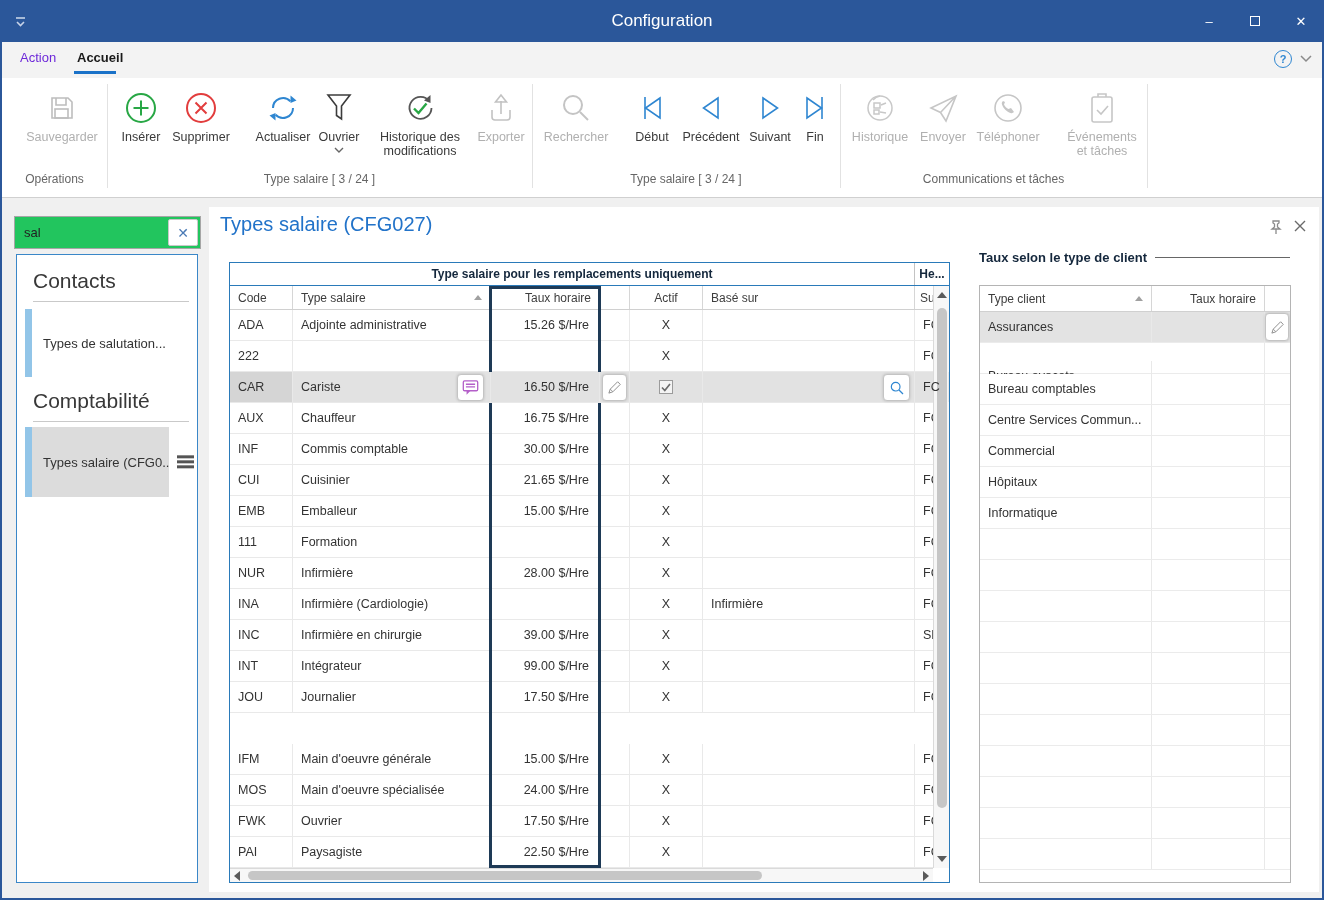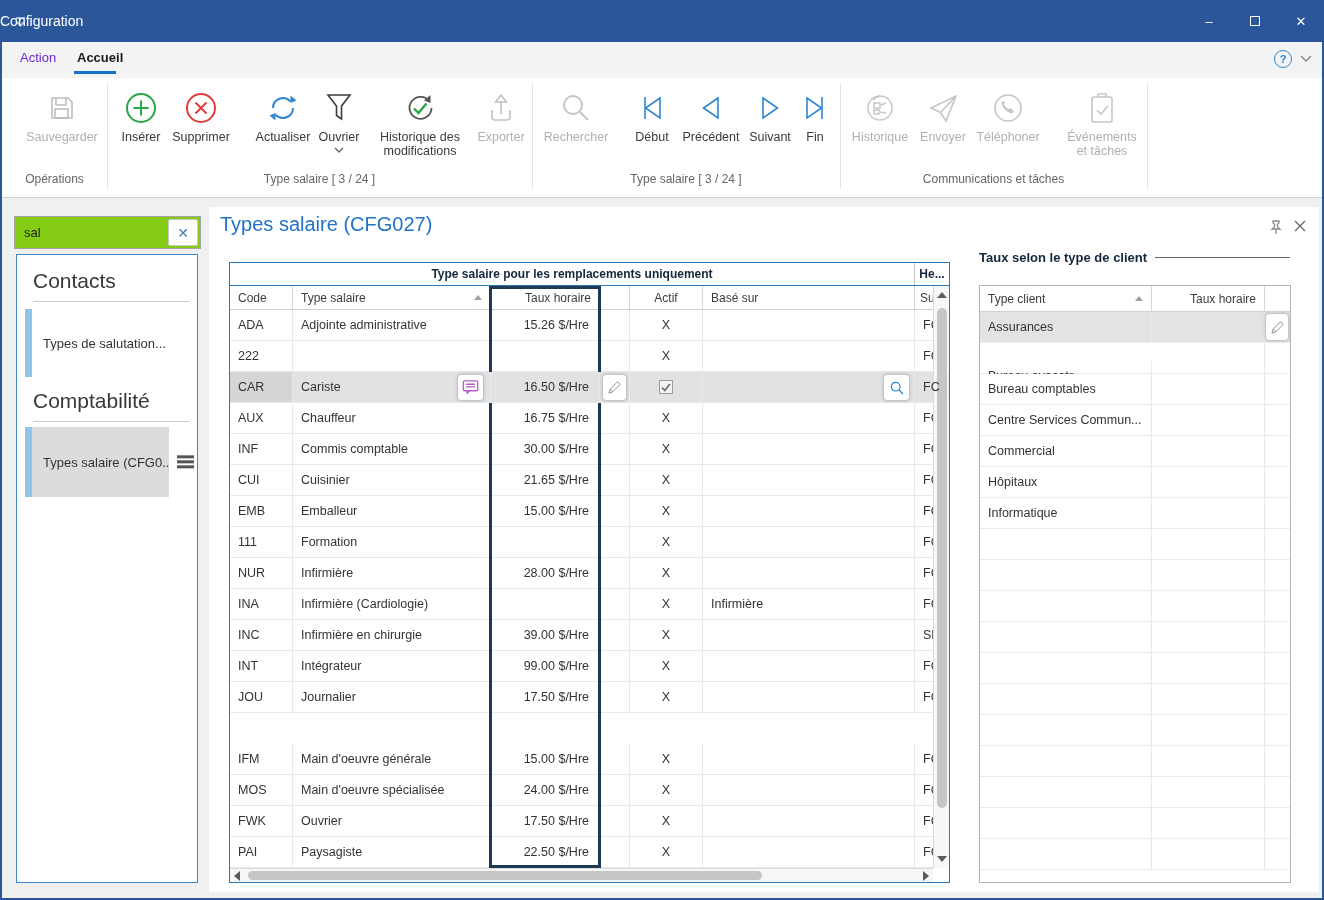--- a/index.html
+++ b/index.html
@@ -1,21 +1,21 @@
 <!DOCTYPE html>
 <html><head>
 <meta charset="utf-8">
 <style>
   * { margin:0; padding:0; box-sizing:border-box; }
   html,body { width:1324px; height:900px; font-family:"Liberation Sans",sans-serif; background:#f0f0f0; overflow:hidden; }
   .win { position:relative; width:1324px; height:900px; border:2px solid #2b579a; background:#f0f0f0; }
 
   
   .titlebar { position:absolute; left:-2px; top:-2px; width:1324px; height:42px; background:#2b579a; display:flex; align-items:center; }
-  .tb-title { position:absolute; left:0; right:0; color:#fff; font-size:14px; }
+  .tb-title { position:absolute; left:0; right:0; text-align:center; color:#fff; font-size:17px; }
   .tb-qat { position:absolute; left:14px; top:14px; }
   .tb-controls { position:absolute; right:0; top:0; height:42px; display:flex; }
   .tb-btn { width:46px; height:42px; display:flex; align-items:center; justify-content:center; color:#fff; font-size:13px; cursor:default; }
   .tb-box { width:10px; height:10px; border:1px solid #fff; display:inline-block; }
 
   
   .tabrow { position:absolute; left:0; top:40px; width:1320px; height:36px; background:#f3f3f3; }
   .tab { position:absolute; top:8px; font-size:13px; color:#6d28d9; }
   .tab.active { color:#1a1a1a; font-weight:bold; }
   .tab-underline { position:absolute; height:3px; background:#1a72c8; top:29px; }
@@ -25,21 +25,21 @@
   
   .ribbon { position:absolute; left:0; top:76px; width:1320px; height:120px; background:#fff; border-bottom:1px solid #d0d0d0; }
   .rsep { position:absolute; top:6px; height:104px; width:1px; background:#e2e2e2; }
   .rcap { position:absolute; top:94px; font-size:12px; color:#666; text-align:center; }
   .rbtn { position:absolute; top:8px; display:flex; flex-direction:column; align-items:center; font-size:12.5px; color:#3a3a3a; text-align:center; cursor:default; }
   .rbtn .ic { height:44px; display:flex; align-items:center; justify-content:center; }
   .rbtn .lbl { line-height:14px; white-space:pre-line; }
   .rbtn.disabled .lbl { color:#b0b0b0; }
 
   
-  .searchbox { position:absolute; left:12px; top:214px; width:187px; height:33px; background:#84cc16; border:1px solid #a6a6a6; }
+  .searchbox { position:absolute; left:12px; top:214px; width:187px; height:33px; background:#22c55e; border:1px solid #a6a6a6; }
   .searchbox .val { position:absolute; left:9px; top:8px; font-size:13px; color:#222; }
   .search-clear { position:absolute; right:2px; top:2px; width:30px; height:27px; background:#fff; border:1px solid #c9c9c9; border-radius:2px; display:flex; align-items:center; justify-content:center; color:#4a7ab5; font-size:14px; }
   .navpanel { position:absolute; left:14px; top:252px; width:182px; height:629px; background:#fff; border:1px solid #3a87c8; }
   .nav-h { position:absolute; left:16px; font-size:21px; color:#383838; }
   .nav-hline { position:absolute; left:16px; width:156px; height:1px; background:#c9c9c9; }
   .nav-item { position:absolute; left:0; width:182px; }
   .nav-bar { position:absolute; left:8px; top:0; bottom:0; width:7px; background:#92c5e8; }
   .nav-sel-bg { position:absolute; left:15px; top:0; bottom:0; width:137px; background:#dcdcdc; }
   .nav-lbl { position:absolute; left:26px; top:50%; transform:translateY(-50%); font-size:13px; color:#333; white-space:nowrap; overflow:hidden; max-width:126px; }
   .burger { position:absolute; left:160px; top:50%; transform:translateY(-50%); width:17px; }

